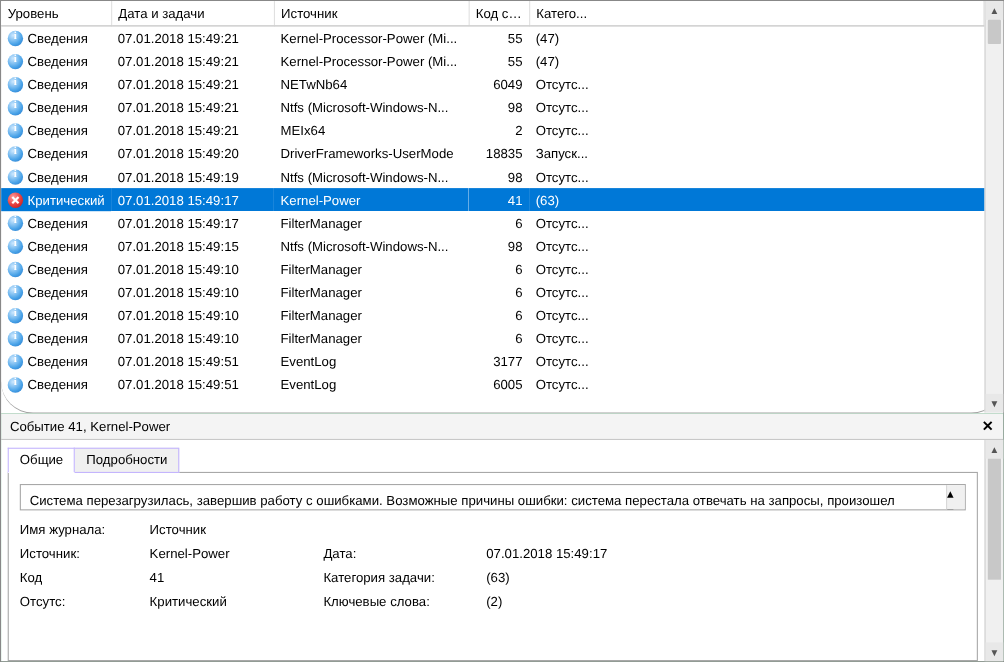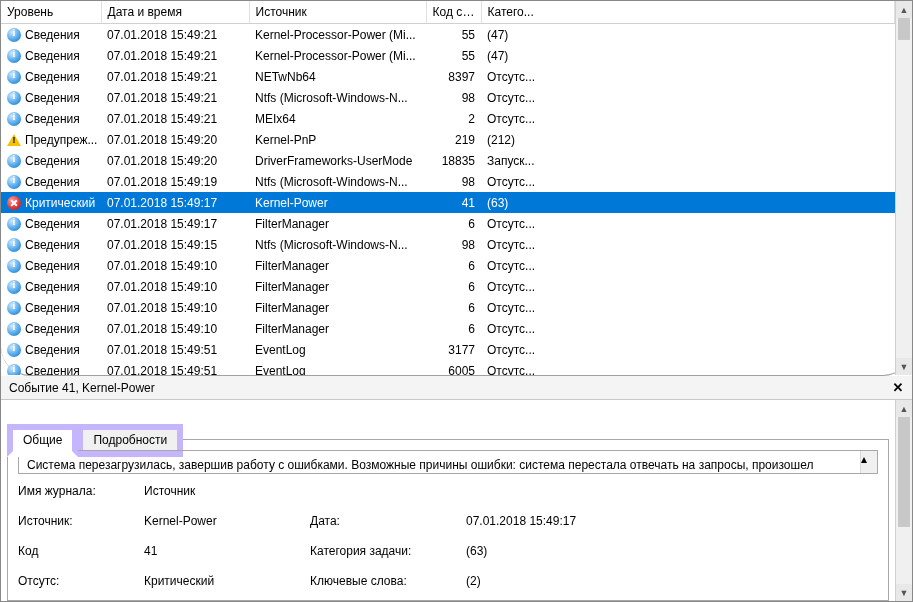--- a/index.html
+++ b/index.html
@@ -146,24 +146,24 @@
   }
   .detail-inner {
     flex: 1; display: flex; flex-direction: column;
     padding: 6px 6px 0 6px;
     overflow: hidden;
   }
   
   .tabs { display: flex; gap: 0; margin-bottom: 0; }
   .tab {
     padding: 3px 10px 4px;
-    border: 6px solid #c4b5fd;
+    border: 1px solid #c4b5fd;
     background: #f0f0f0;
     position: relative;
-    top: 18px;
+    top: 1px;
     font-size: 12px;
   }
   .tab.active {
     background: #fff;
     border-bottom-color: #fff;
     z-index: 2;
   }
   .tab + .tab { margin-left: -1px; }
   .tab-content {
     flex: 1;
@@ -187,21 +187,20 @@
     border-left: 1px solid #d8d8d8;
     display: flex; flex-direction: column;
   }
   .kv-grid {
     margin-top: 10px;
     display: grid;
     grid-template-columns: 110px 150px 140px 1fr;
     row-gap: 8px;
     column-gap: 8px;
     font-size: 12px;
-    gap: 16px;
   }
   .kv-grid .lbl { color: #000; }
   
   .detail-vscroll {
     width: 17px; background: #f0f0f0;
     border-left: 1px solid #d0d0d0;
     display: flex; flex-direction: column;
   }
   .detail-vscroll .btn { height: 17px; background: #e8e8e8; display:flex;align-items:center;justify-content:center;font-size:9px;color:#555;}
   .detail-vscroll .track { flex:1; position:relative; }
@@ -218,21 +217,21 @@
         <colgroup>
           <col style="width:100px">
           <col style="width:148px">
           <col style="width:177px">
           <col style="width:55px">
           <col>
         </colgroup>
         <thead>
           <tr>
             <th>Уровень</th>
-            <th>Дата и время</th>
+            <th>Дата и задачи</th>
             <th>Источник</th>
             <th style="text-align:left">Код со...</th>
             <th>Катего...</th>
           </tr>
         </thead>
         <tbody id="event-tbody">
             <tr>
               <td class="lvl">
                 <span class="ico ico-info"></span>
                 <span>Сведения</span>
@@ -252,21 +251,21 @@
               <td class="code">55</td>
               <td>(47)</td>
             </tr>
             <tr>
               <td class="lvl">
                 <span class="ico ico-info"></span>
                 <span>Сведения</span>
               </td>
               <td>07.01.2018 15:49:21</td>
               <td>NETwNb64</td>
-              <td class="code">8397</td>
+              <td class="code">6049</td>
               <td>Отсутс...</td>
             </tr>
             <tr>
               <td class="lvl">
                 <span class="ico ico-info"></span>
                 <span>Сведения</span>
               </td>
               <td>07.01.2018 15:49:21</td>
               <td>Ntfs (Microsoft-Windows-N...</td>
               <td class="code">98</td>
@@ -274,30 +273,20 @@
             </tr>
             <tr>
               <td class="lvl">
                 <span class="ico ico-info"></span>
                 <span>Сведения</span>
               </td>
               <td>07.01.2018 15:49:21</td>
               <td>MEIx64</td>
               <td class="code">2</td>
               <td>Отсутс...</td>
-            </tr>
-            <tr>
-              <td class="lvl">
-                <span class="ico ico-warn"></span>
-                <span>Предупреж...</span>
-              </td>
-              <td>07.01.2018 15:49:20</td>
-              <td>Kernel-PnP</td>
-              <td class="code">219</td>
-              <td>(212)</td>
             </tr>
             <tr>
               <td class="lvl">
                 <span class="ico ico-info"></span>
                 <span>Сведения</span>
               </td>
               <td>07.01.2018 15:49:20</td>
               <td>DriverFrameworks-UserMode</td>
               <td class="code">18835</td>
               <td>Запуск...</td>

